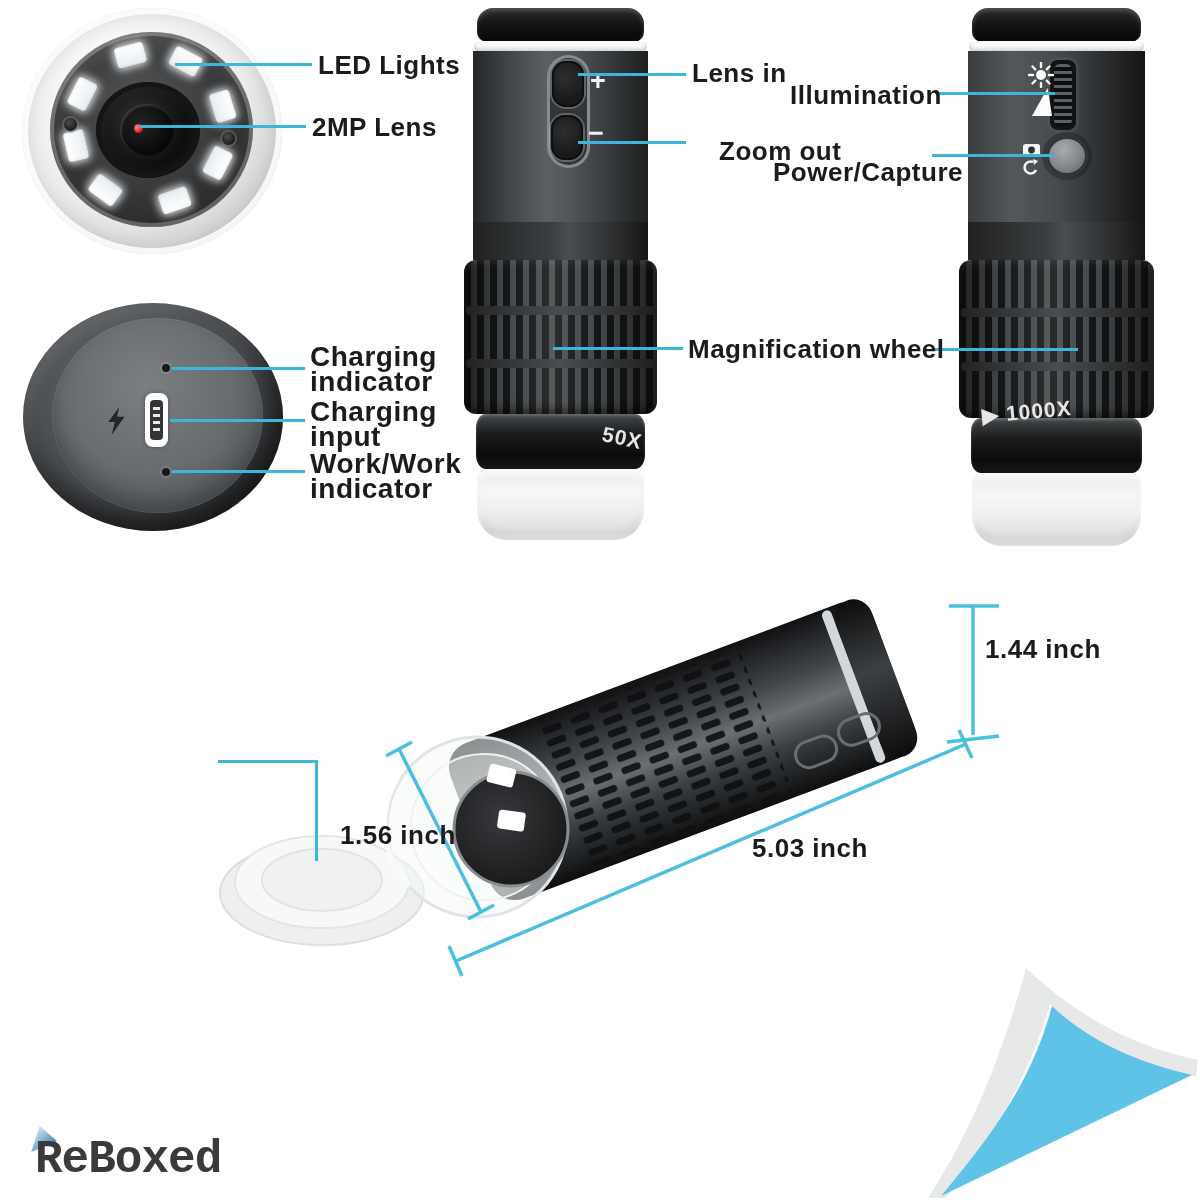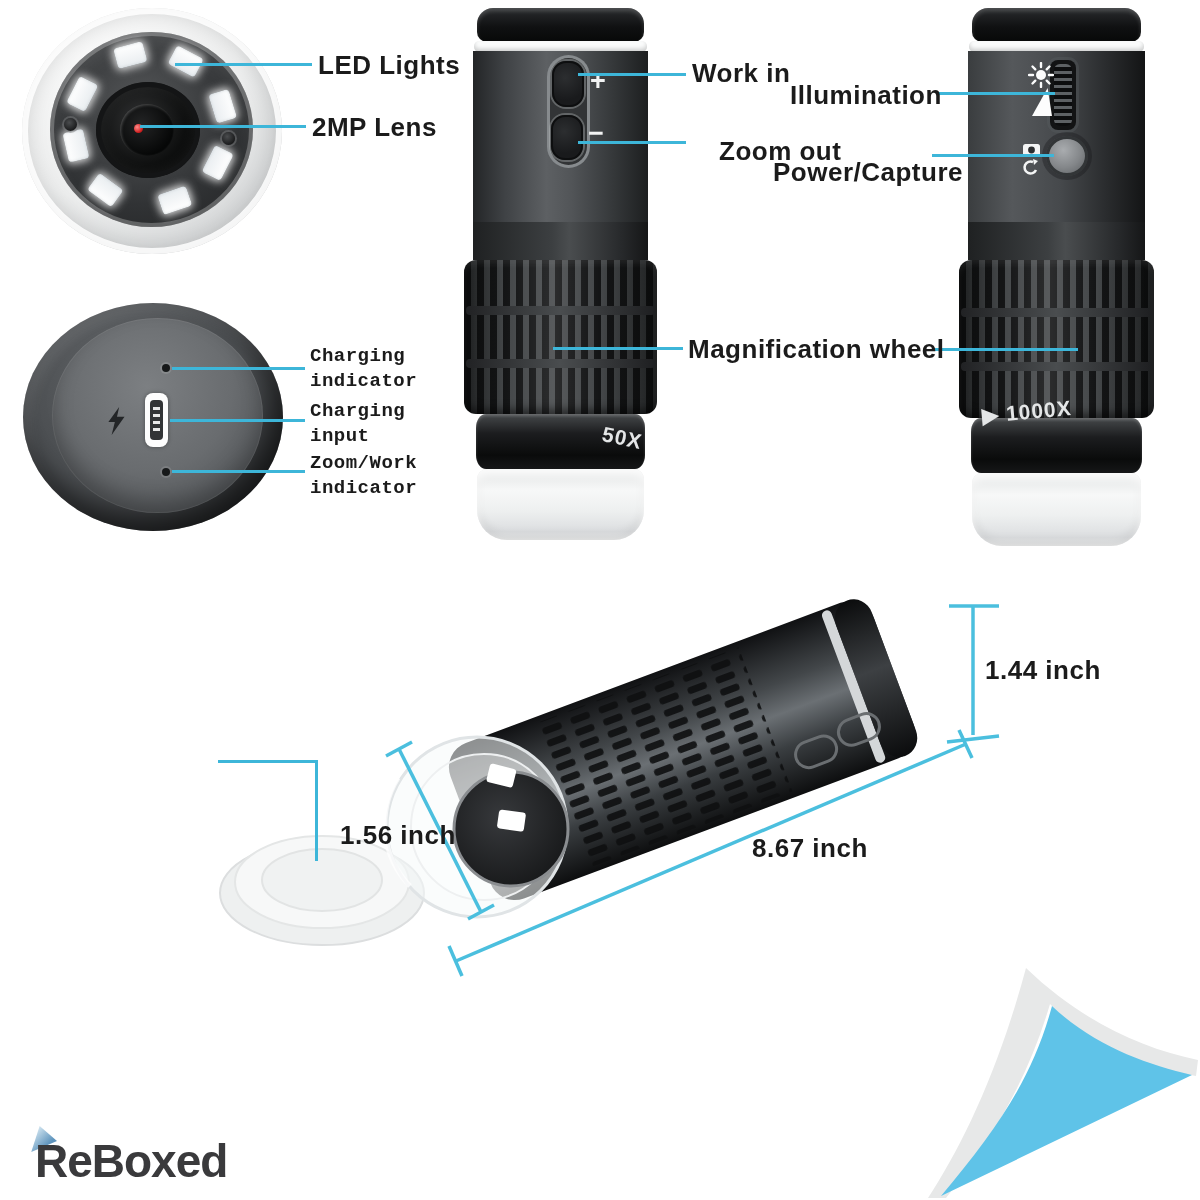--- a/index.html
+++ b/index.html
@@ -5,21 +5,21 @@
   * { margin:0; padding:0; box-sizing:border-box; }
   html,body { background:#fff; }
   #canvas {
     position:relative; width:1200px; height:1200px; background:#ffffff;
     font-family:"Liberation Sans", sans-serif; overflow:hidden;
   }
   .lbl {
     position:absolute; color:#1b1b1b; font-weight:bold; font-size:26px;
     letter-spacing:0.5px; white-space:nowrap; z-index:6;
   }
-  .lbl2 { font-size:19px; line-height:25px;font-family:Liberation Mono, monospace; }
+  .lbl2 { font-size:28px; line-height:25px; }
   .leader { position:absolute; height:3px; background:#3db6d9; z-index:5; }
   .leader.v { width:3px; }
 
   
   #front-view { position:absolute; left:22px; top:8px; width:260px; height:246px; }
   .fv-outer {
     position:absolute; inset:0; border-radius:50%;
     background:radial-gradient(circle at 38% 32%, #ffffff, #eceded 52%, #d3d5d6 74%, #babcbd 100%);
     box-shadow: inset 0 0 0 6px rgba(255,255,255,.85), inset 0 0 24px rgba(0,0,0,.18);
   }
@@ -108,21 +108,21 @@
   .usb { position:absolute; left:122px; top:90px; width:23px; height:54px; border-radius:8px;
     background:#fdfdfd; box-shadow:0 0 4px rgba(0,0,0,.35); }
   .usb-slot { position:absolute; left:5px; top:7px; right:5px; bottom:7px; border-radius:4px;
     background:#323436; }
   .usb-pins { position:absolute; left:8px; top:14px; width:7px; height:26px;
     background:repeating-linear-gradient(180deg,#e8e9e9 0 3px, transparent 3px 7px); }
   .ind-dot { position:absolute; width:8px; height:8px; border-radius:50%;
     background:#17191a; box-shadow:0 0 0 2px rgba(255,255,255,.12); }
 
   
-  #brand { position:absolute; left:35px; top:1134px; z-index:6; }
+  #brand { position:absolute; left:35px; top:1134px; z-index:6;font-family:Liberation Mono, monospace; }
   #brand .accent { position:absolute; left:-6px; top:-8px; width:28px; height:26px;
     background:linear-gradient(135deg,#cfe3ef 20%,#5e94bd 70%);
     clip-path:polygon(8% 100%, 38% 0, 100% 58%); }
   #brand .word { position:relative; font-size:46px; font-weight:bold; color:#3a3a3c; letter-spacing:-1px; }
 
   svg.overlay { position:absolute; left:0; top:0; z-index:1; }
 </style>
 </head>
 <body>
 
@@ -293,41 +293,41 @@
   <div class="leader" style="left:553px; top:347px; width:130px;"></div>
   <div class="leader" style="left:935px; top:348px; width:143px;"></div>
   <div class="leader" style="left:172px; top:367px; width:133px;"></div>
   <div class="leader" style="left:170px; top:419px; width:135px;"></div>
   <div class="leader" style="left:172px; top:470px; width:133px;"></div>
   <div class="leader" style="left:218px; top:760px; width:100px;"></div>
   <div class="leader v" style="left:315px; top:760px; height:101px;"></div>
 
   <div class="lbl" style="left:318px; top:50px;">LED Lights</div>
   <div class="lbl" style="left:312px; top:112px;text-align:center;">2MP Lens</div>
-  <div class="lbl" style="left:692px; top:58px;">Work in</div>
+  <div class="lbl" style="left:692px; top:58px;">Lens in</div>
   <div class="lbl" style="left:790px; top:80px;">Illumination</div>
   <div class="lbl" style="left:692px; top:136px;margin-left:27px;">Zoom out</div>
   <div class="lbl" style="left:773px; top:157px;">Power/Capture</div>
   <div class="lbl" style="left:688px; top:334px;">Magnification wheel</div>
 
   <div class="lbl lbl2" style="left:310px; top:344px;">
     <div>Charging</div>
     <div>indicator</div>
   </div>
   <div class="lbl lbl2" style="left:310px; top:399px;">
     <div>Charging</div>
     <div>input</div>
   </div>
   <div class="lbl lbl2" style="left:310px; top:451px;">
-    <div>Zoom/Work</div>
+    <div>Work/Work</div>
     <div>indicator</div>
   </div>
 
   <div class="lbl" style="left:340px; top:820px;">1.56 inch</div>
-  <div class="lbl" style="left:752px; top:833px;">8.67 inch</div>
-  <div class="lbl" style="left:985px; top:655px;">1.44 inch</div>
+  <div class="lbl" style="left:752px; top:833px;">5.03 inch</div>
+  <div class="lbl" style="left:985px; top:634px;">1.44 inch</div>
 
   <div id="brand">
     <div class="accent"></div>
     <div class="word">ReBoxed</div>
   </div>
 
 </div>
 
 </body></html>

